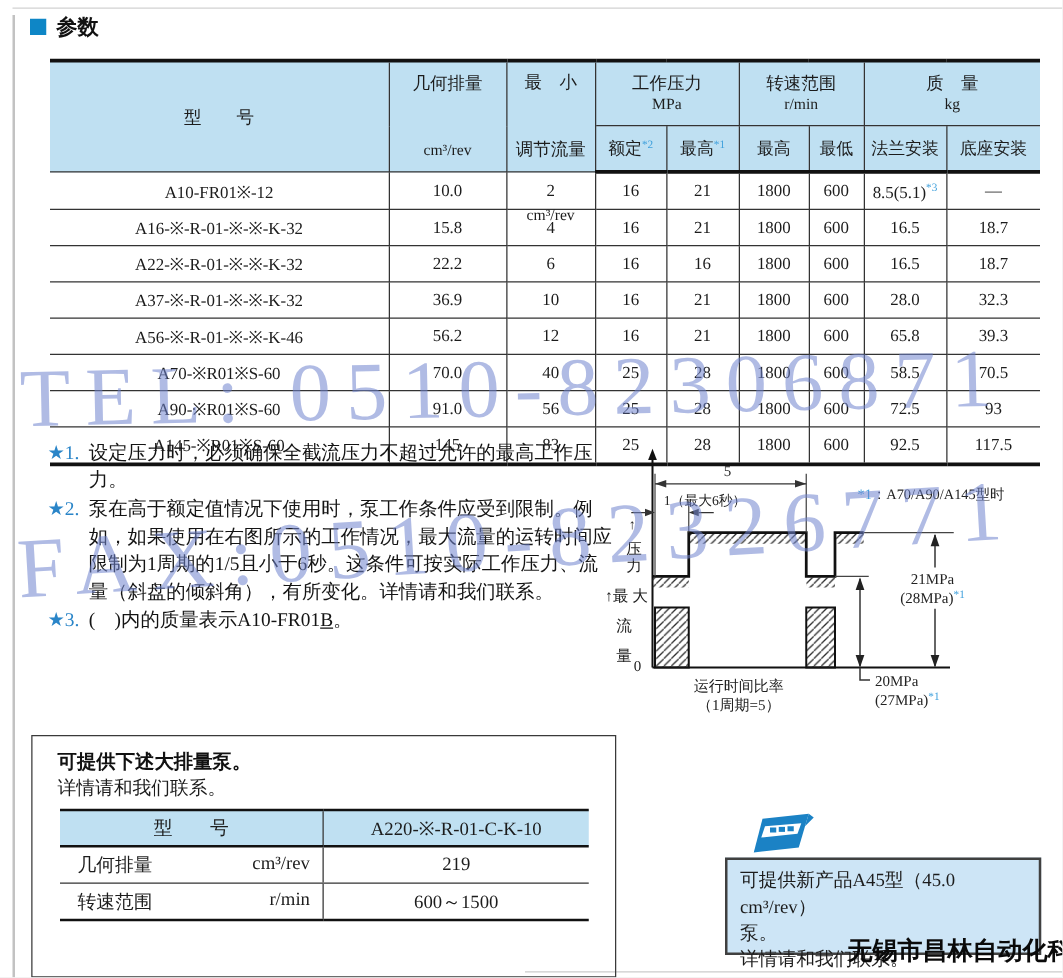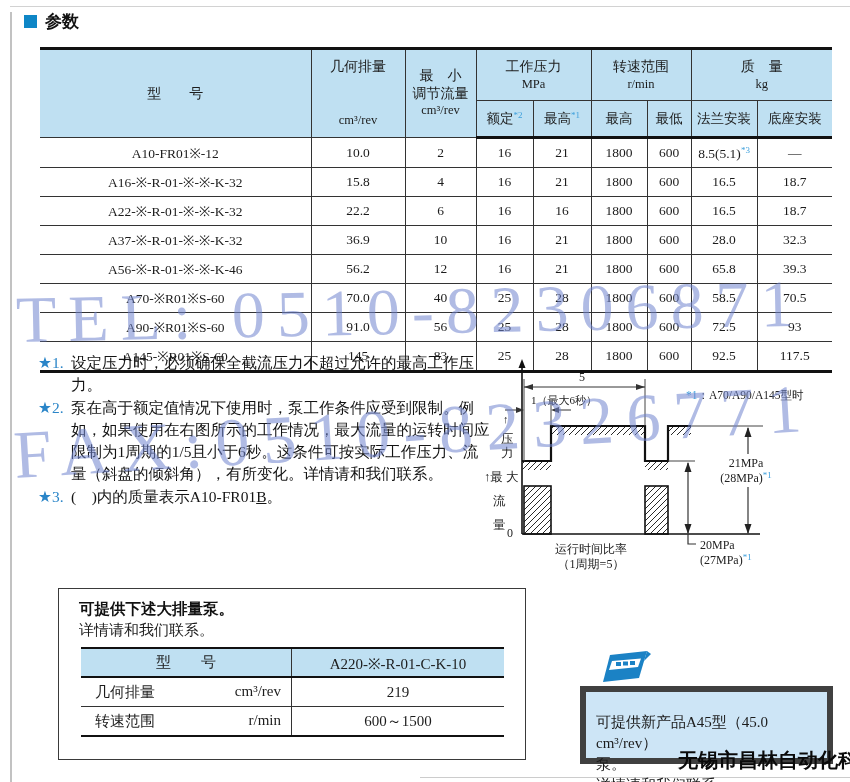--- a/index.html
+++ b/index.html
@@ -25,54 +25,54 @@
   .main-table th:first-child,.main-table td:first-child{border-left:none;}
   .main-table th:last-child,.main-table td:last-child{border-right:none;}
   .main-table thead th{background:#bfe0f2;font-size:14px;}
   .main-table thead tr.gr th{border-top:3px solid #111;border-bottom:1px solid #333;height:50px;}
   .main-table thead tr.sub th{height:35px;border-bottom:3px solid #111;font-size:13.5px;}
   .main-table thead th.span2{border-bottom:3px solid #111;}
   .main-table tbody td{height:28px;border-bottom:1px solid #333;font-size:13.5px;background:#fff;}
   .main-table tbody tr:last-child td{border-bottom:3px solid #111;margin-top:44px;}
   .main-table .unit{font-size:12.5px;}
   .main-table .stack{display:flex;flex-direction:column;justify-content:space-between;height:70px;padding:4px 0 6px 0;}
-  .main-table .stack3{display:flex;flex-direction:column;justify-content:center;height:72px;padding:3px 0 5px 0;}
+  .main-table .stack3{display:flex;flex-direction:column;justify-content:flex-start;height:72px;padding:3px 0 5px 0;gap:36px;}
   .c-model{font-size:14px;}
   sup.mk,.mk{font-size:9px;color:#3fa0dc;}
   sup.mk{vertical-align:5px;letter-spacing:0;}
 
   
   .notes{position:absolute;left:38px;top:352px;width:452px;font-size:15.5px;line-height:22px;color:#141414;}
   .note{position:relative;padding-left:33px;margin-bottom:1px;}
   .note .marker{position:absolute;left:0;top:0;color:#2a85c8;}
   .note u{text-decoration:underline;}
 
   
   .diagram{position:absolute;left:483px;top:353px;}
   .diagram text{fill:#222;}
 
   
-  .bigpump{position:absolute;left:58px;top:588px;width:468px;height:172px;border:1.5px solid #3a3a3a;box-sizing:border-box;}
+  .bigpump{position:absolute;left:25px;top:588px;width:468px;height:194px;border:1.5px solid #3a3a3a;box-sizing:border-box;}
   .bigpump .bp-title{position:absolute;left:20px;top:10px;font-family:"Liberation Sans","DejaVu Sans",sans-serif;
       font-weight:bold;font-size:15.5px;color:#111;}
   .bigpump .bp-sub{position:absolute;left:20px;top:32px;font-size:15px;}
   .spec-table{position:absolute;left:22px;top:58px;width:423px;}
   .spec-table th,.spec-table td{padding:0;font-weight:normal;font-size:15px;vertical-align:middle;}
   .spec-table thead th{background:#bfe0f2;height:27px;border-top:2.5px solid #111;border-bottom:2.5px solid #111;text-align:center;}
   .spec-table tbody td{height:28px;border-bottom:1px solid #333;}
   .spec-table tbody tr:last-child td{border-bottom:2.5px solid #111;}
   .spec-table .spec-left{width:210px;}
   .spec-table td.spec-left{text-align:left;}
   .spec-table .spec-left .lbl{padding-left:14px;}
   .spec-table .spec-left .unit{float:right;padding-right:10px;}
   .spec-table .spec-val{border-left:1px solid #333;text-align:center;}
 
   
   .newprod{position:absolute;left:580px;top:686px;width:253px;height:78px;background:#cde5f6;
-      border:6px solid #404040;box-sizing:border-box;padding:20px 10px;font-size:15px;line-height:21px;}
+      border:2px solid #404040;box-sizing:border-box;padding:7px 10px;font-size:15px;line-height:21px;}
   .newprod span{display:block;}
   .logo{position:absolute;left:600px;top:649px;}
 
   
   .wm{position:absolute;font-family:"Liberation Serif","DejaVu Serif",serif;color:rgba(112,132,206,0.55);
       white-space:nowrap;z-index:10;pointer-events:none;}
   .wm-tel{left:16px;top:282px;font-size:66px;letter-spacing:12px;transform:rotate(-1.2deg);transform-origin:left center;}
   .wm-fax{left:14px;top:416px;font-size:68px;letter-spacing:13px;transform:rotate(-3.4deg);transform-origin:left center;}
   .wm-company{position:absolute;left:678px;top:747px;z-index:11;font-family:"Liberation Sans","DejaVu Sans",sans-serif;
       font-weight:bold;font-size:20px;color:#0a0a0a;white-space:nowrap;}

